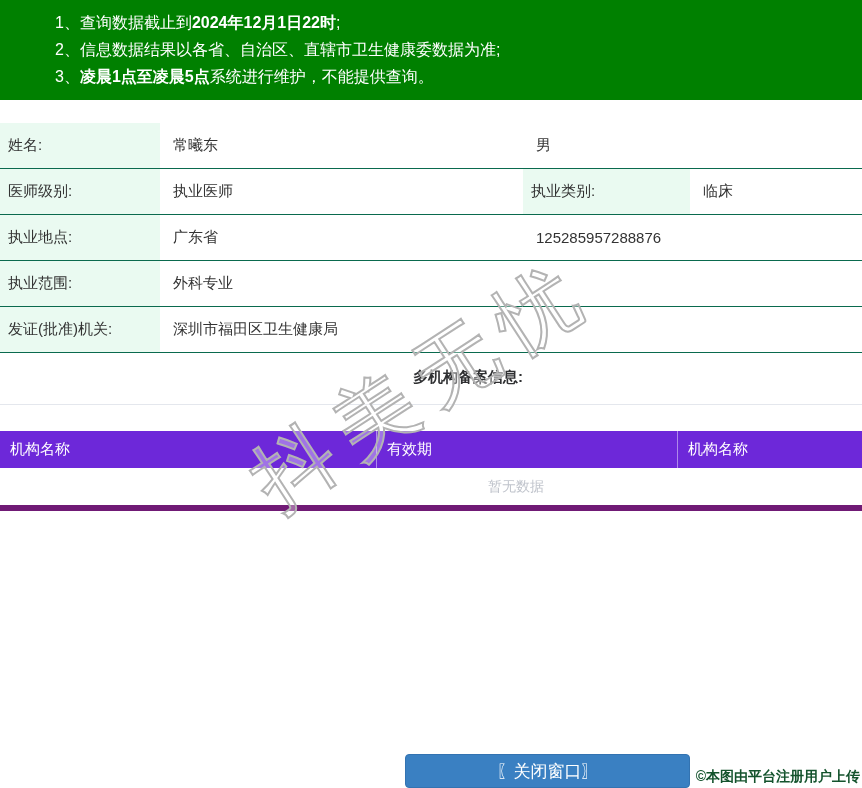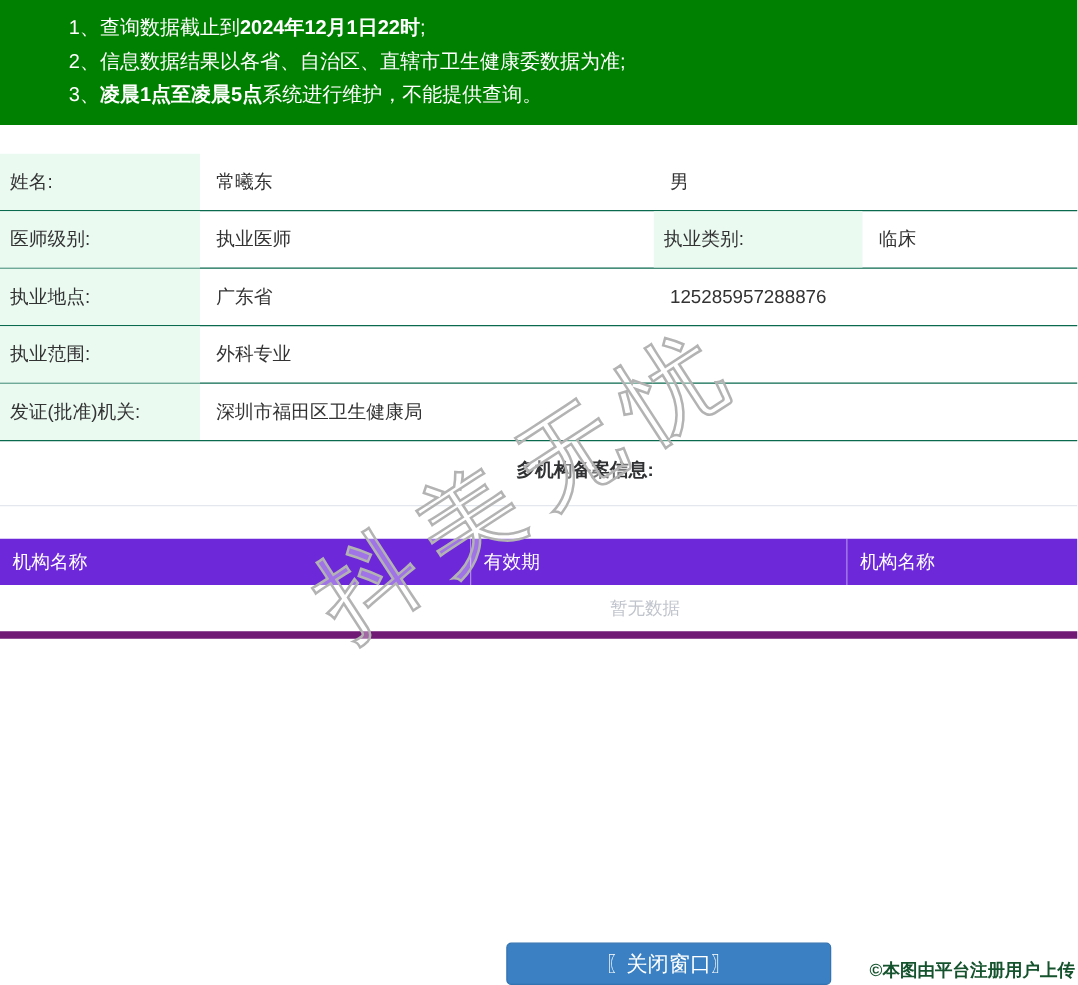--- a/index.html
+++ b/index.html
@@ -97,21 +97,21 @@
     color:rgba(255,255,255,0.35);
     -webkit-text-stroke:2px #b3b3b3;
     pointer-events:none;
     z-index:5;
   }
 
   
   .close-btn {
     position:absolute;
     left:405px; top:754px;
-    width:260px; height:34px;
+    width:285px; height:34px;
     background:#3a80c2;
     border:1px solid #3373b1;
     border-radius:4px;
     color:#ffffff;
     font-size:17px;
     font-family:inherit;
     display:flex; align-items:center; justify-content:center;
     cursor:pointer;
     z-index:6;
   }

